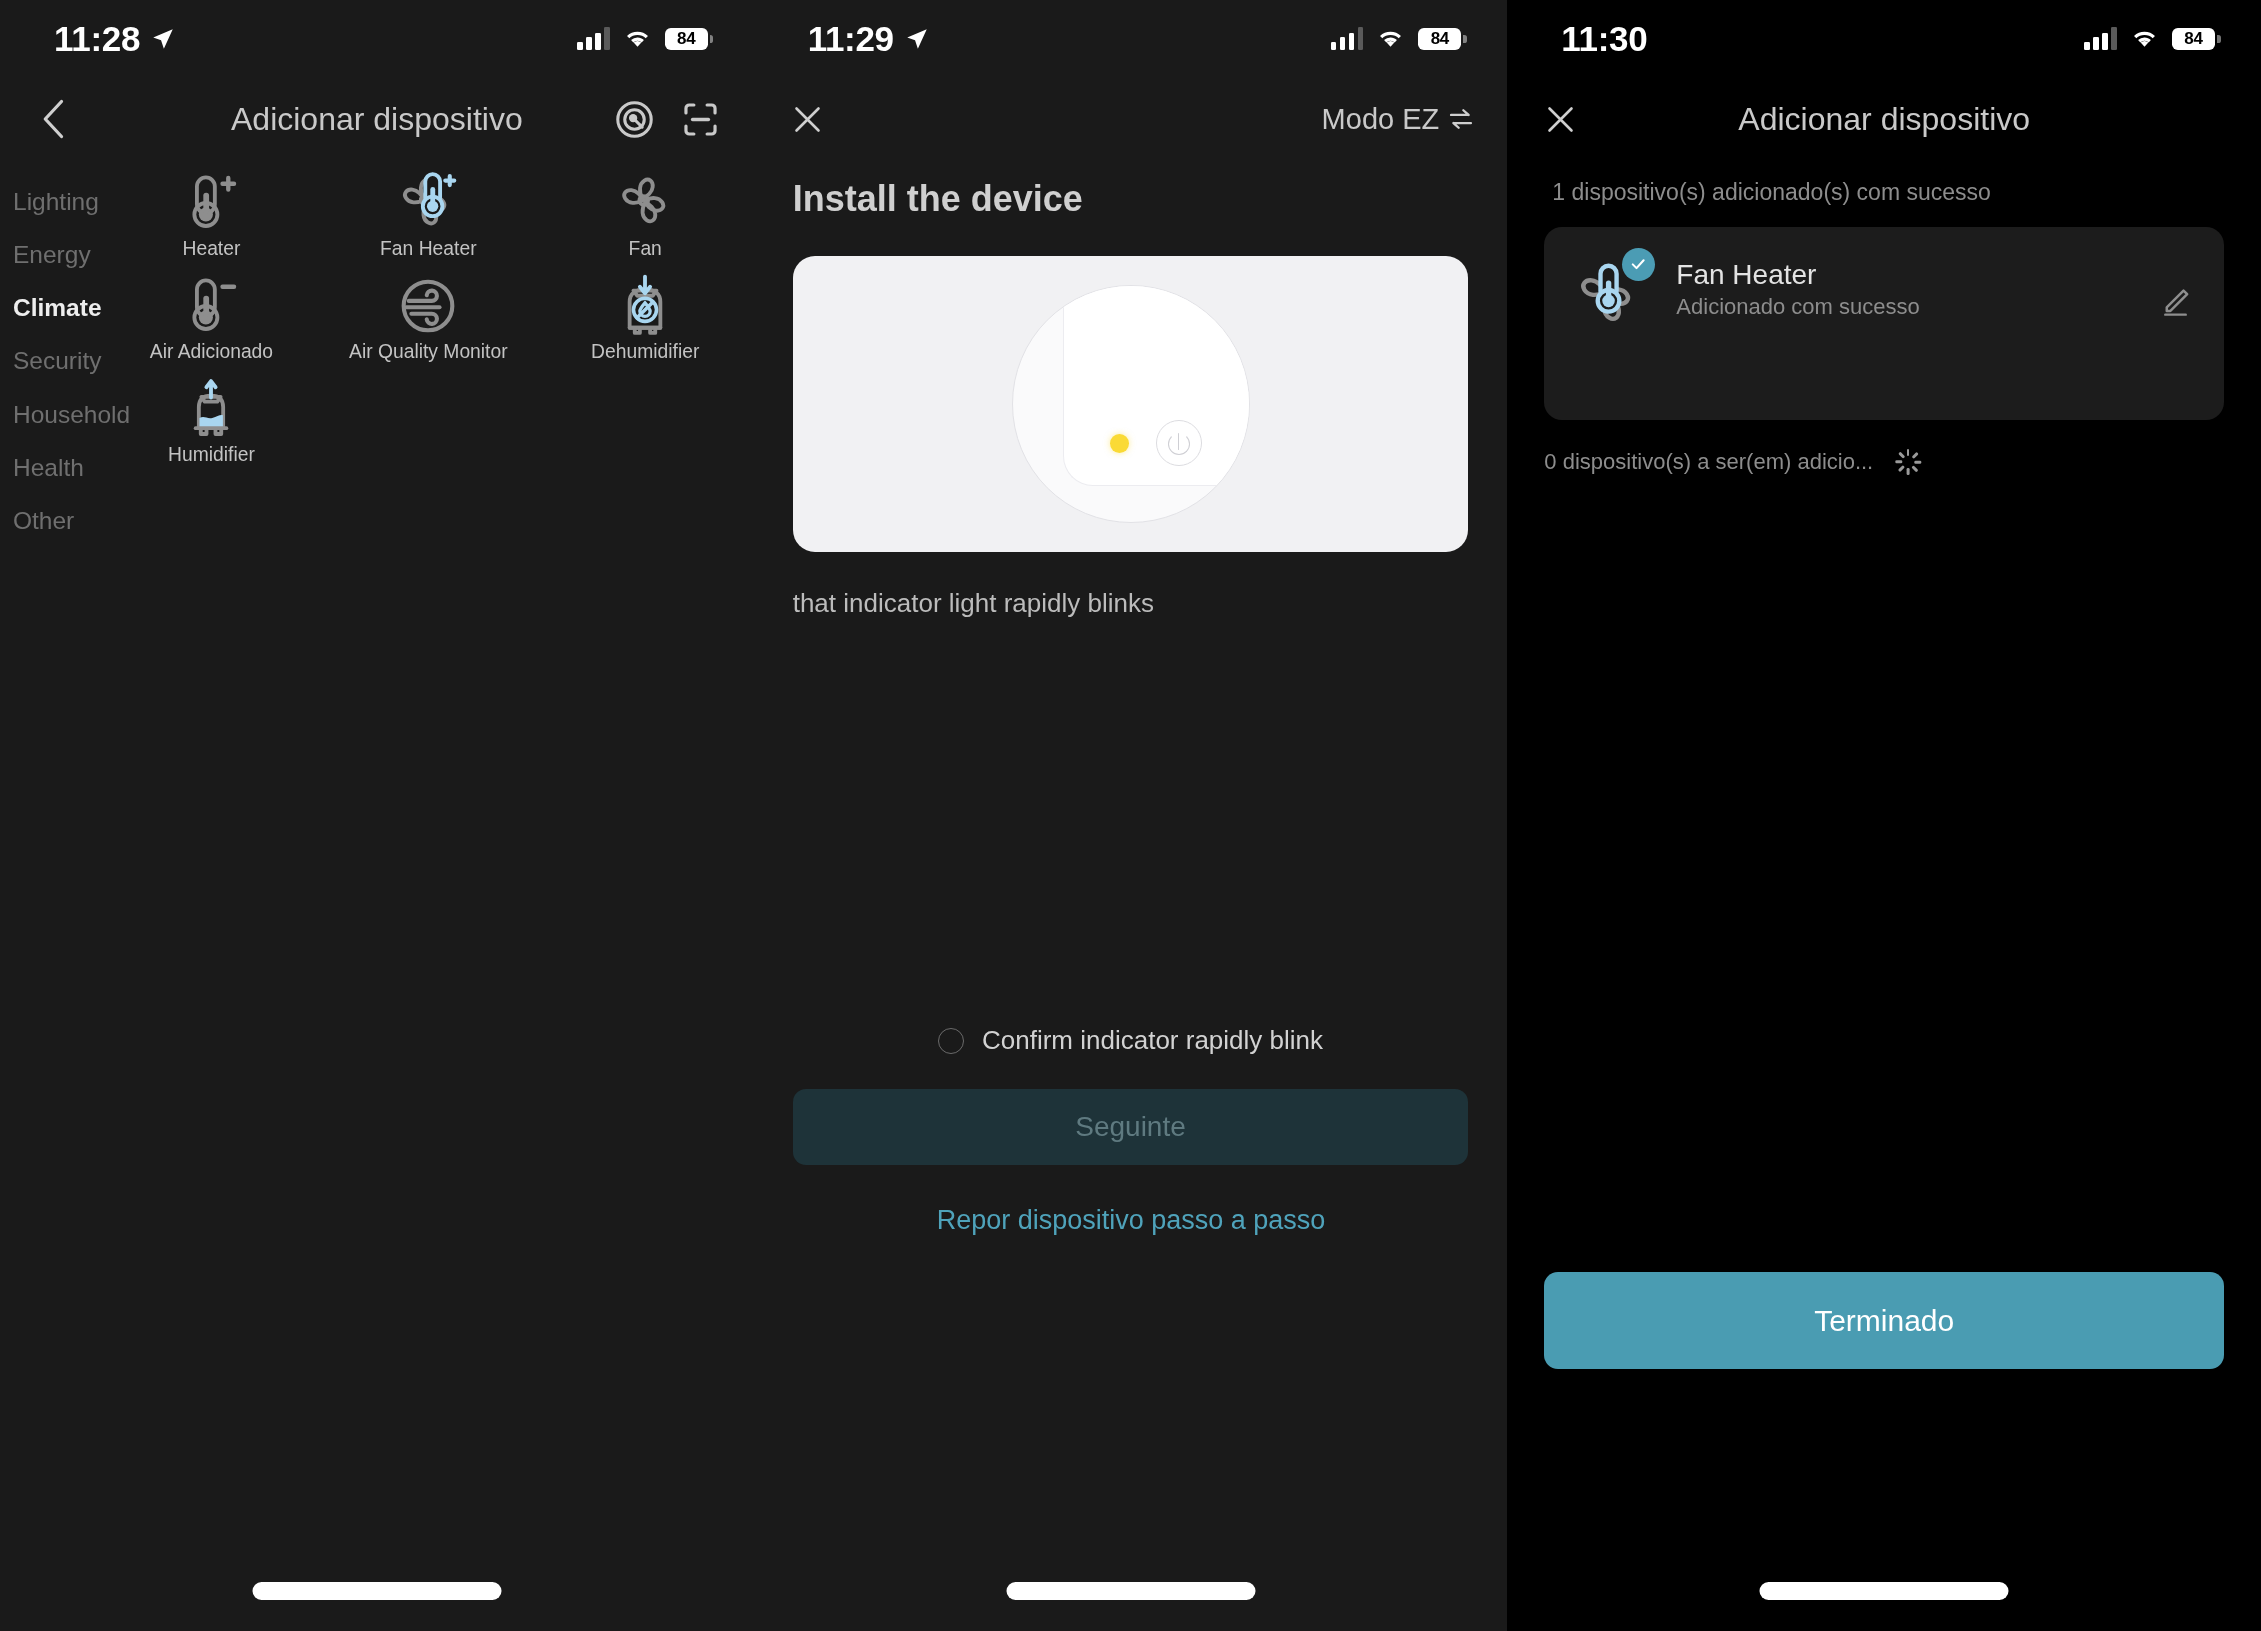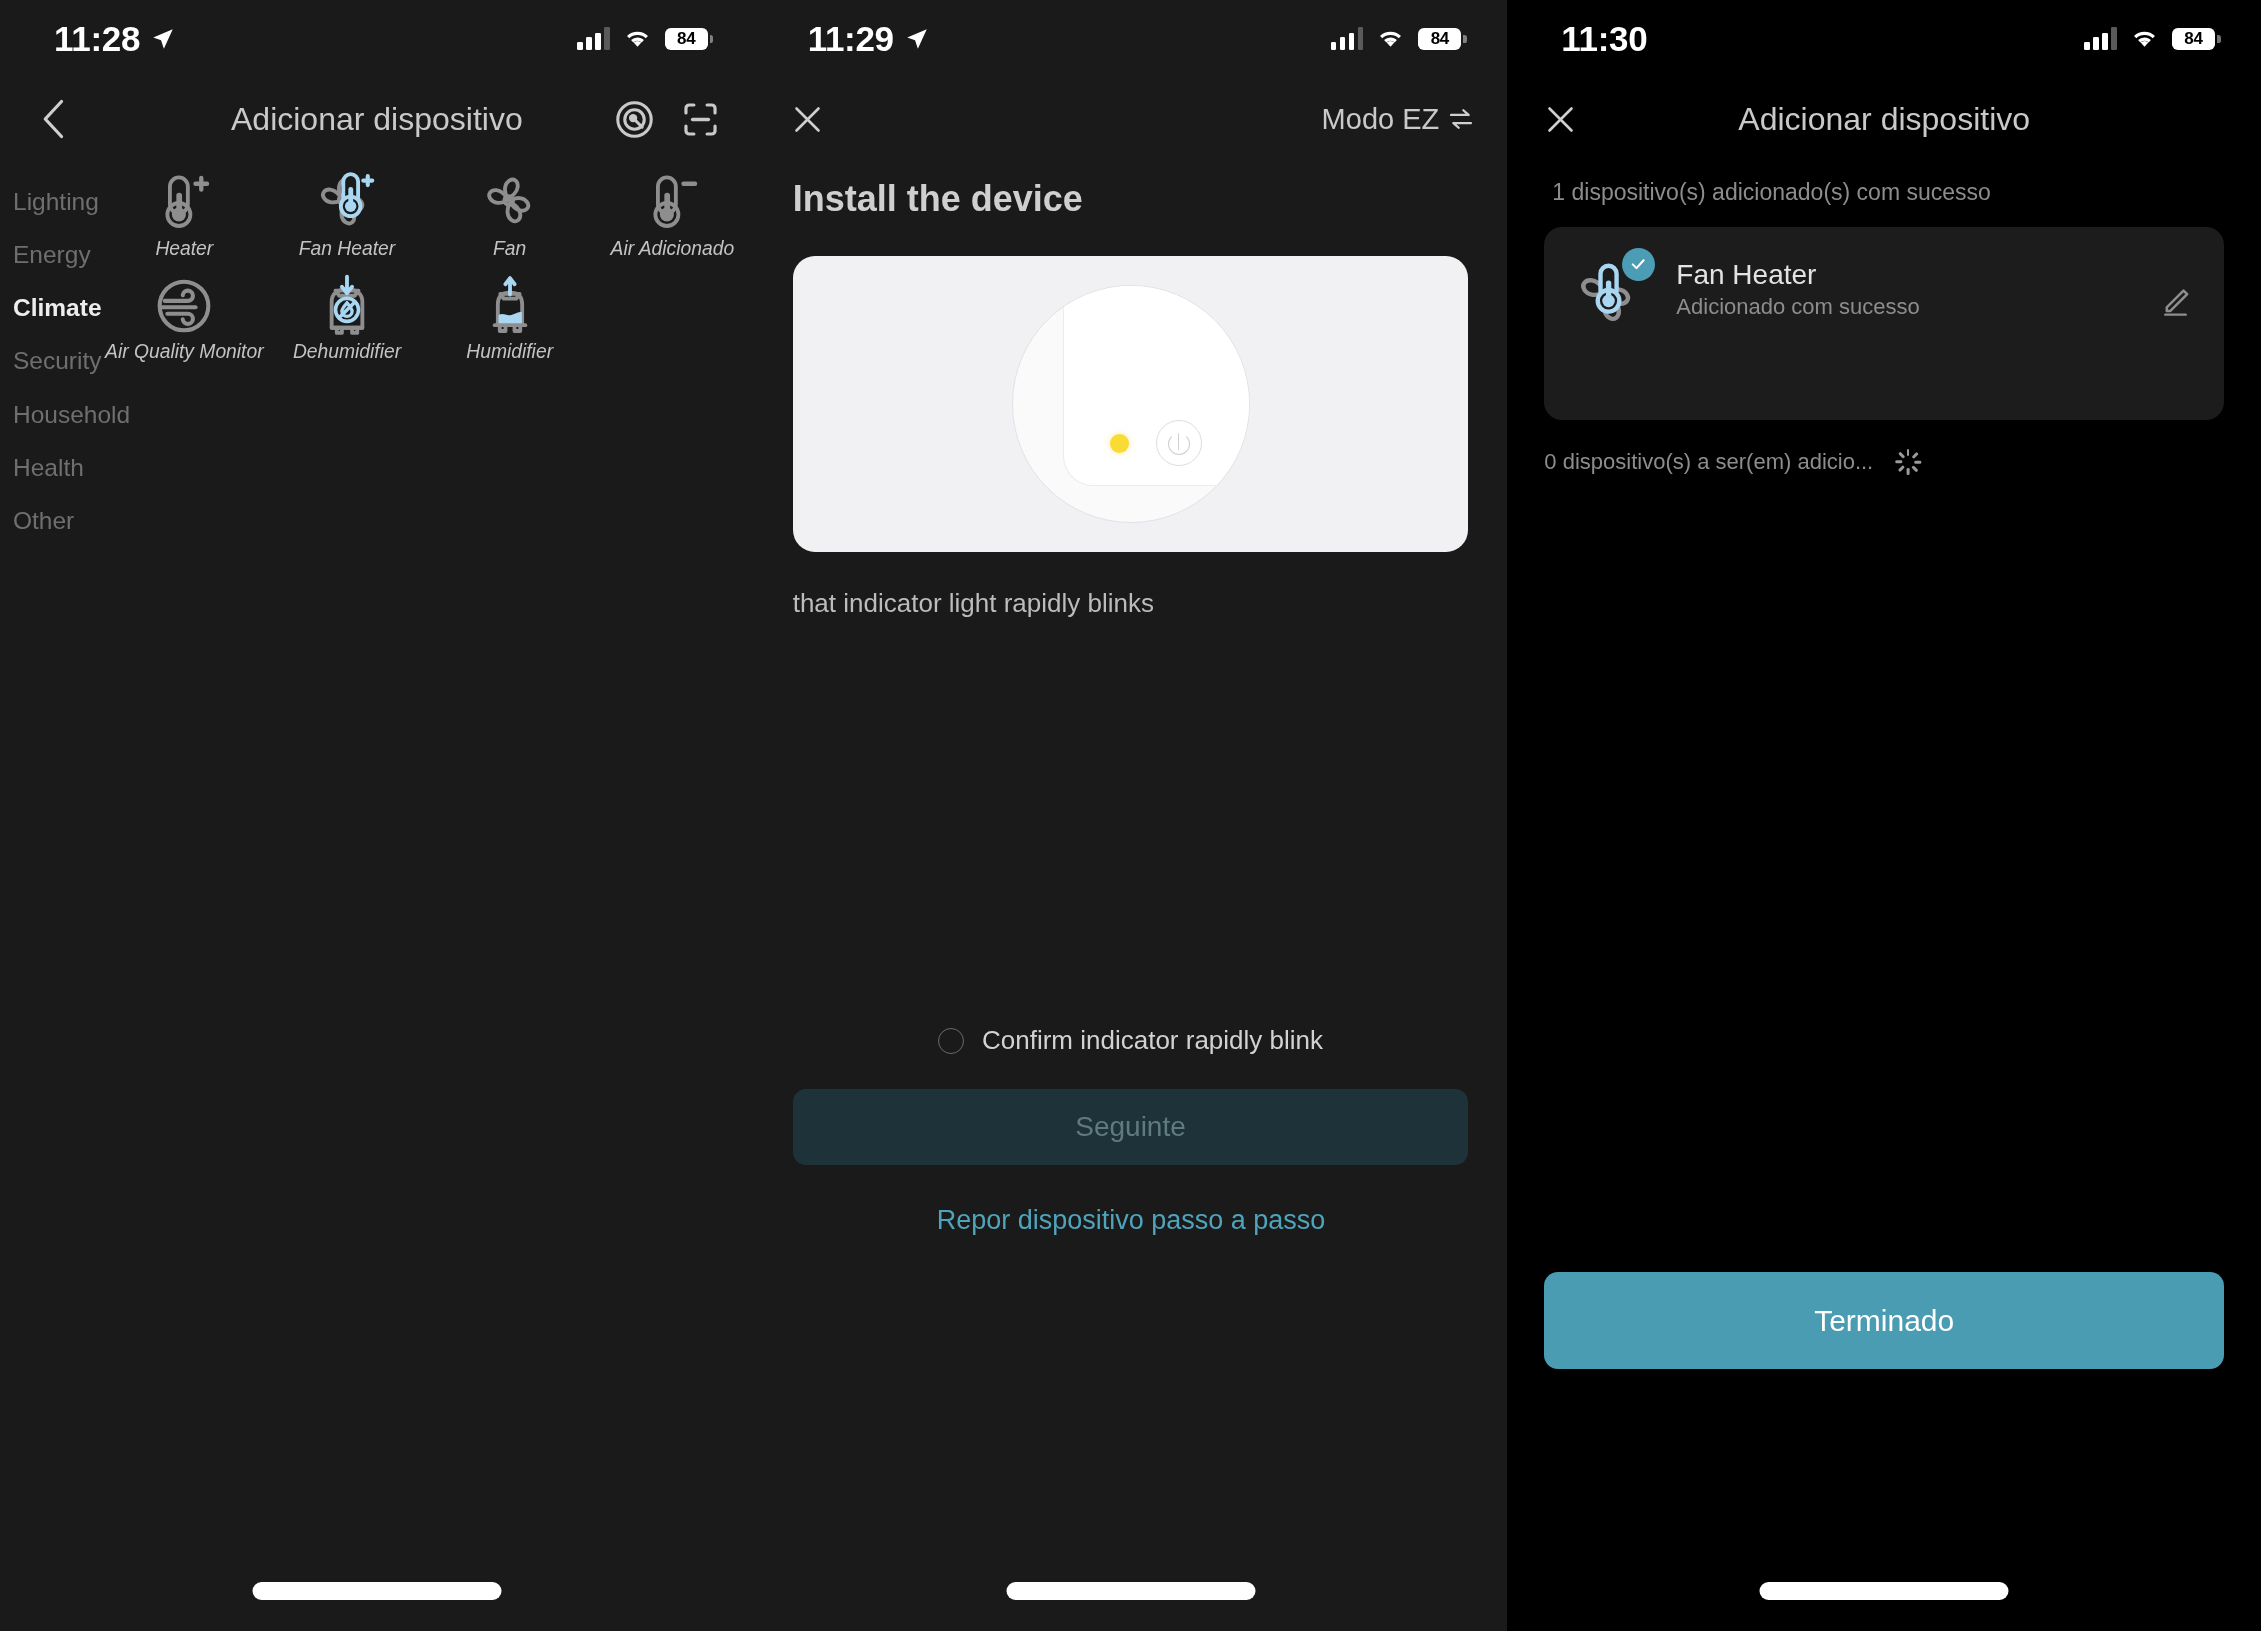--- a/index.html
+++ b/index.html
@@ -70,22 +70,22 @@
     height: 48px; display: flex; align-items: center;
     padding-left: 13px; color: #6f6f6f; font-size: 24.5px; cursor: pointer;
     margin-bottom: 0;
   }
   .cat + .cat { margin-top: 0; }
   .catlist .cat { margin-bottom: 0; }
   .cat.active { color: #ededed; font-weight: 700; }
 
   .devgrid {
     flex: 1; padding: 6.4px 0 0 0;
-    display: grid; grid-template-columns: repeat(4, 1fr);
-    grid-auto-rows: 103px; align-content: start; font-style: italic;
+    display: grid; grid-template-columns: repeat(3, 1fr);
+    grid-auto-rows: 103px; align-content: start;
   }
   .dev {
     display: flex; flex-direction: column; align-items: center;
     justify-content: flex-start; cursor: pointer; padding-top: 3.9px;
   }
   .dev .glyph { height: 63px; display: flex; align-items: center; justify-content: center; }
   .dev .dlabel { color: #c3c3c3; font-size: 19.3px; margin-top: 3.9px; text-align: center; }
 
   
   .p2-body { position: absolute; top: 161px; left: 0; right: 0; bottom: 0; padding: 0 39px; }

